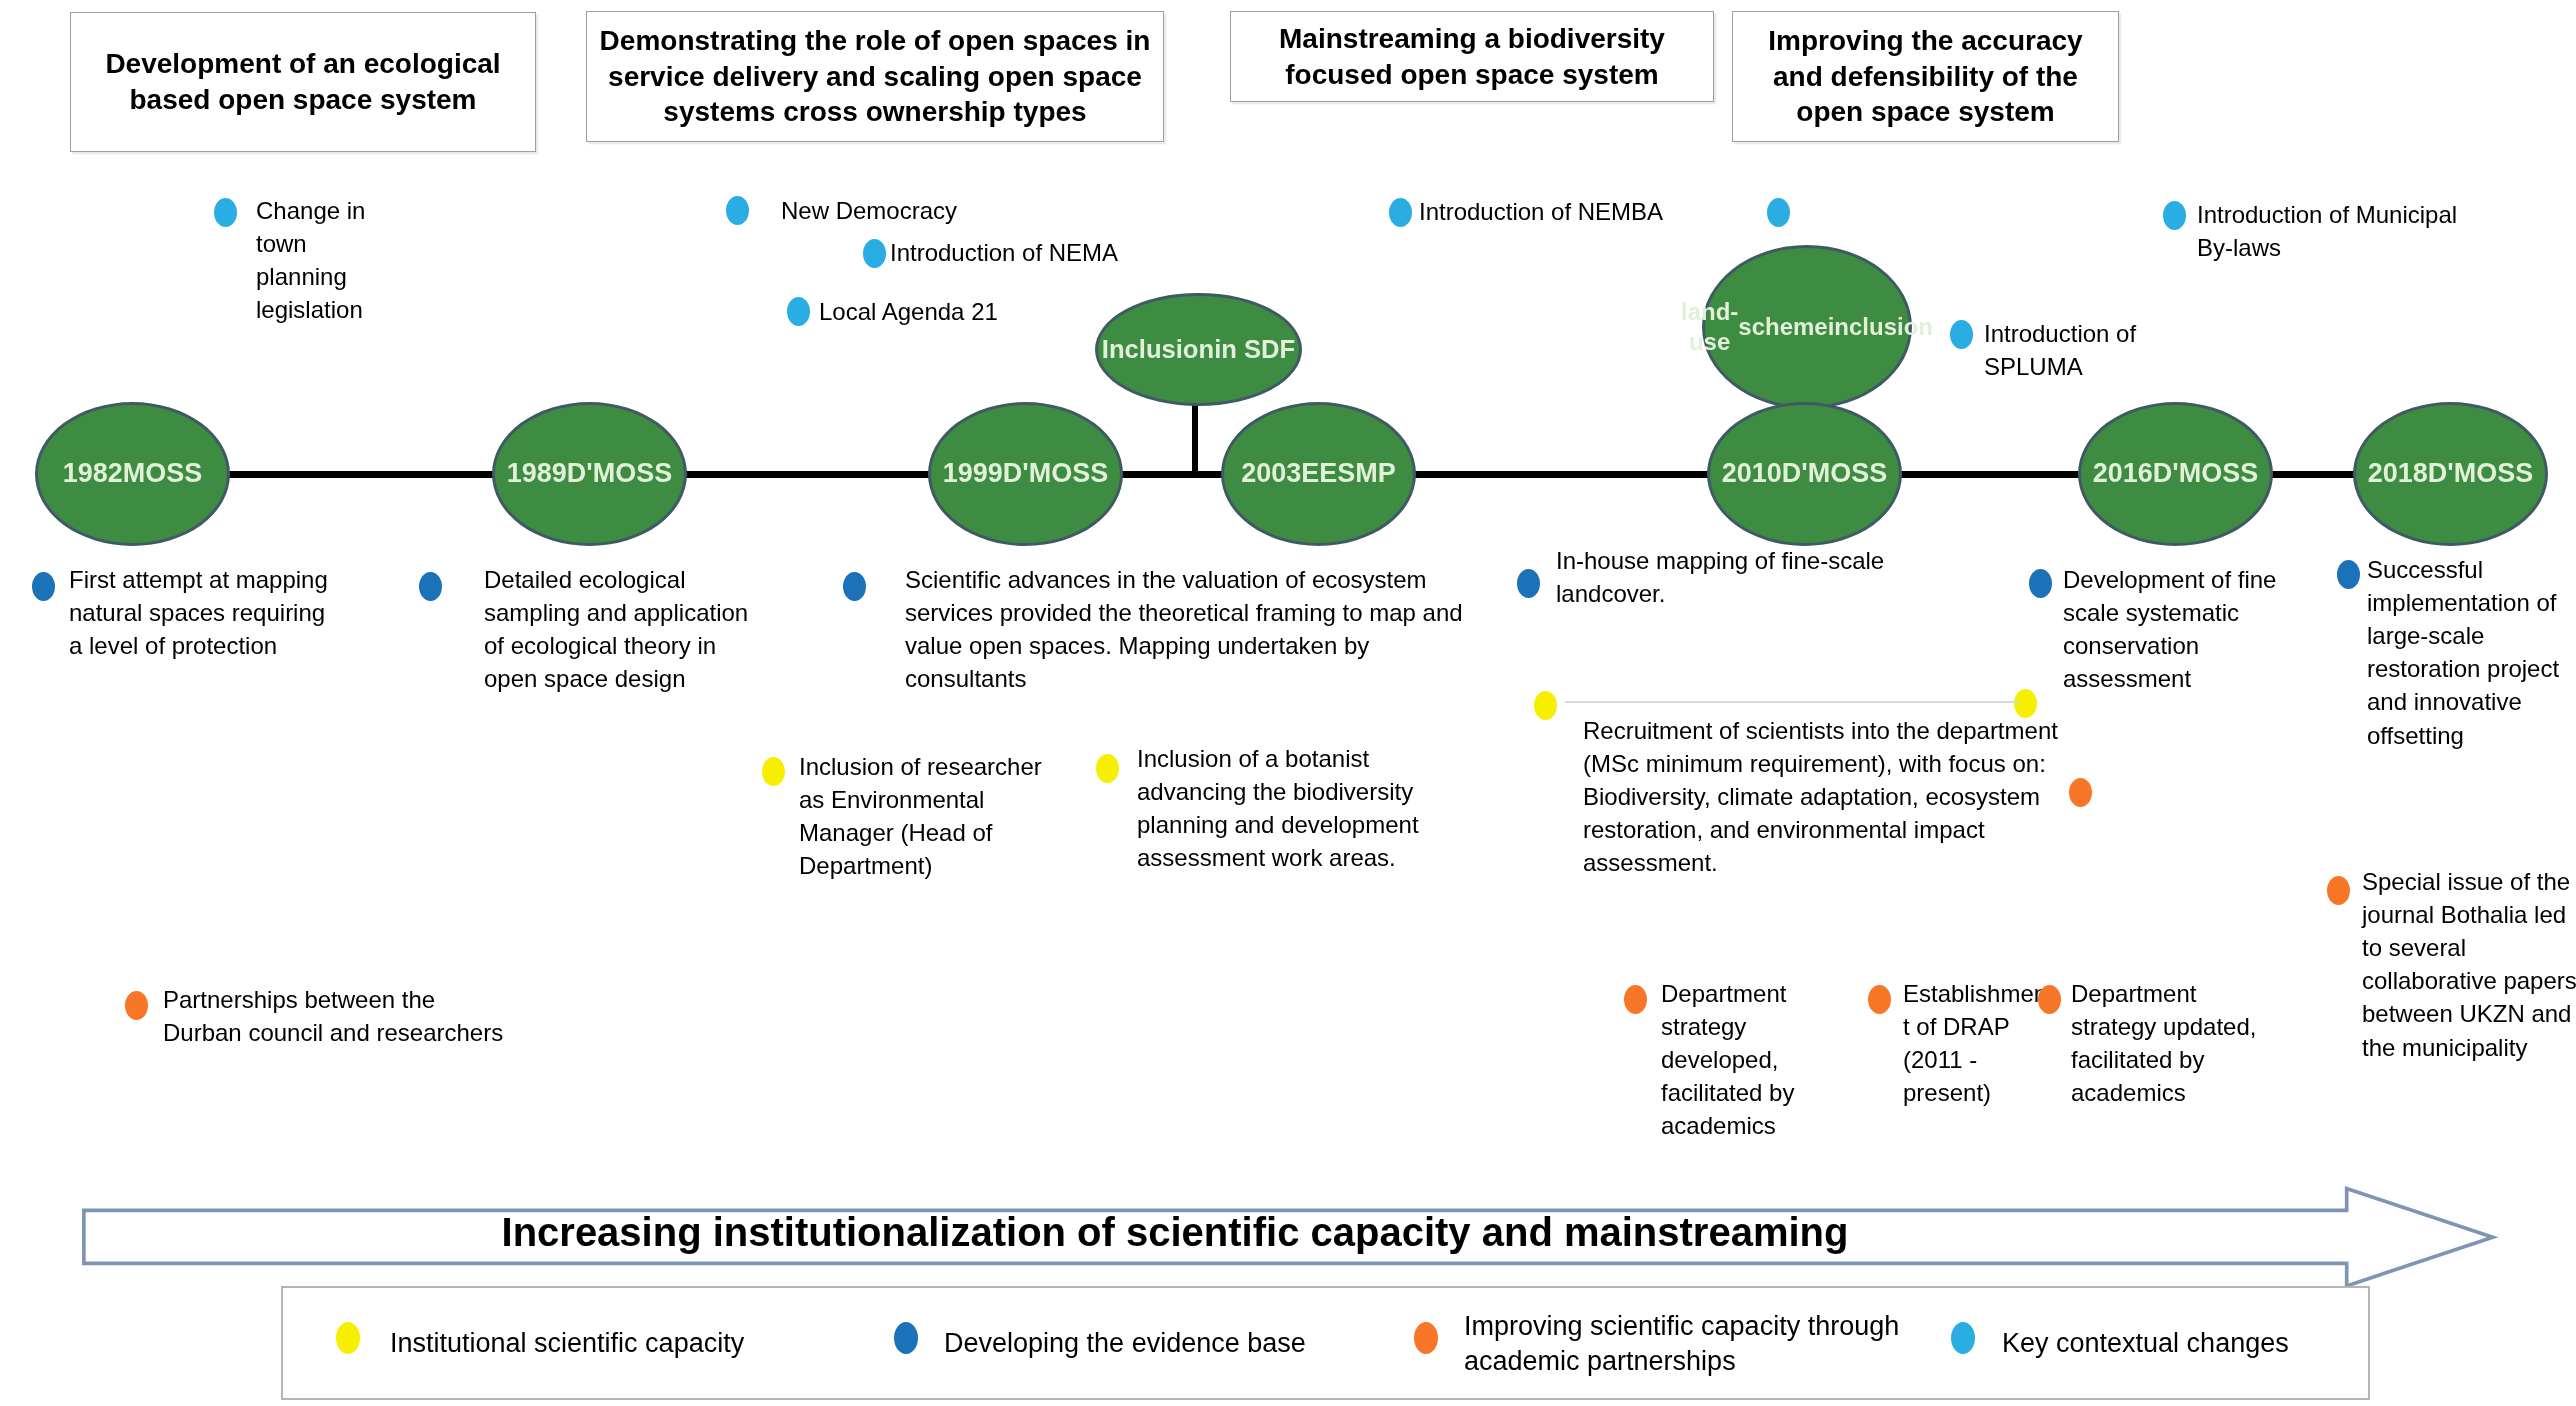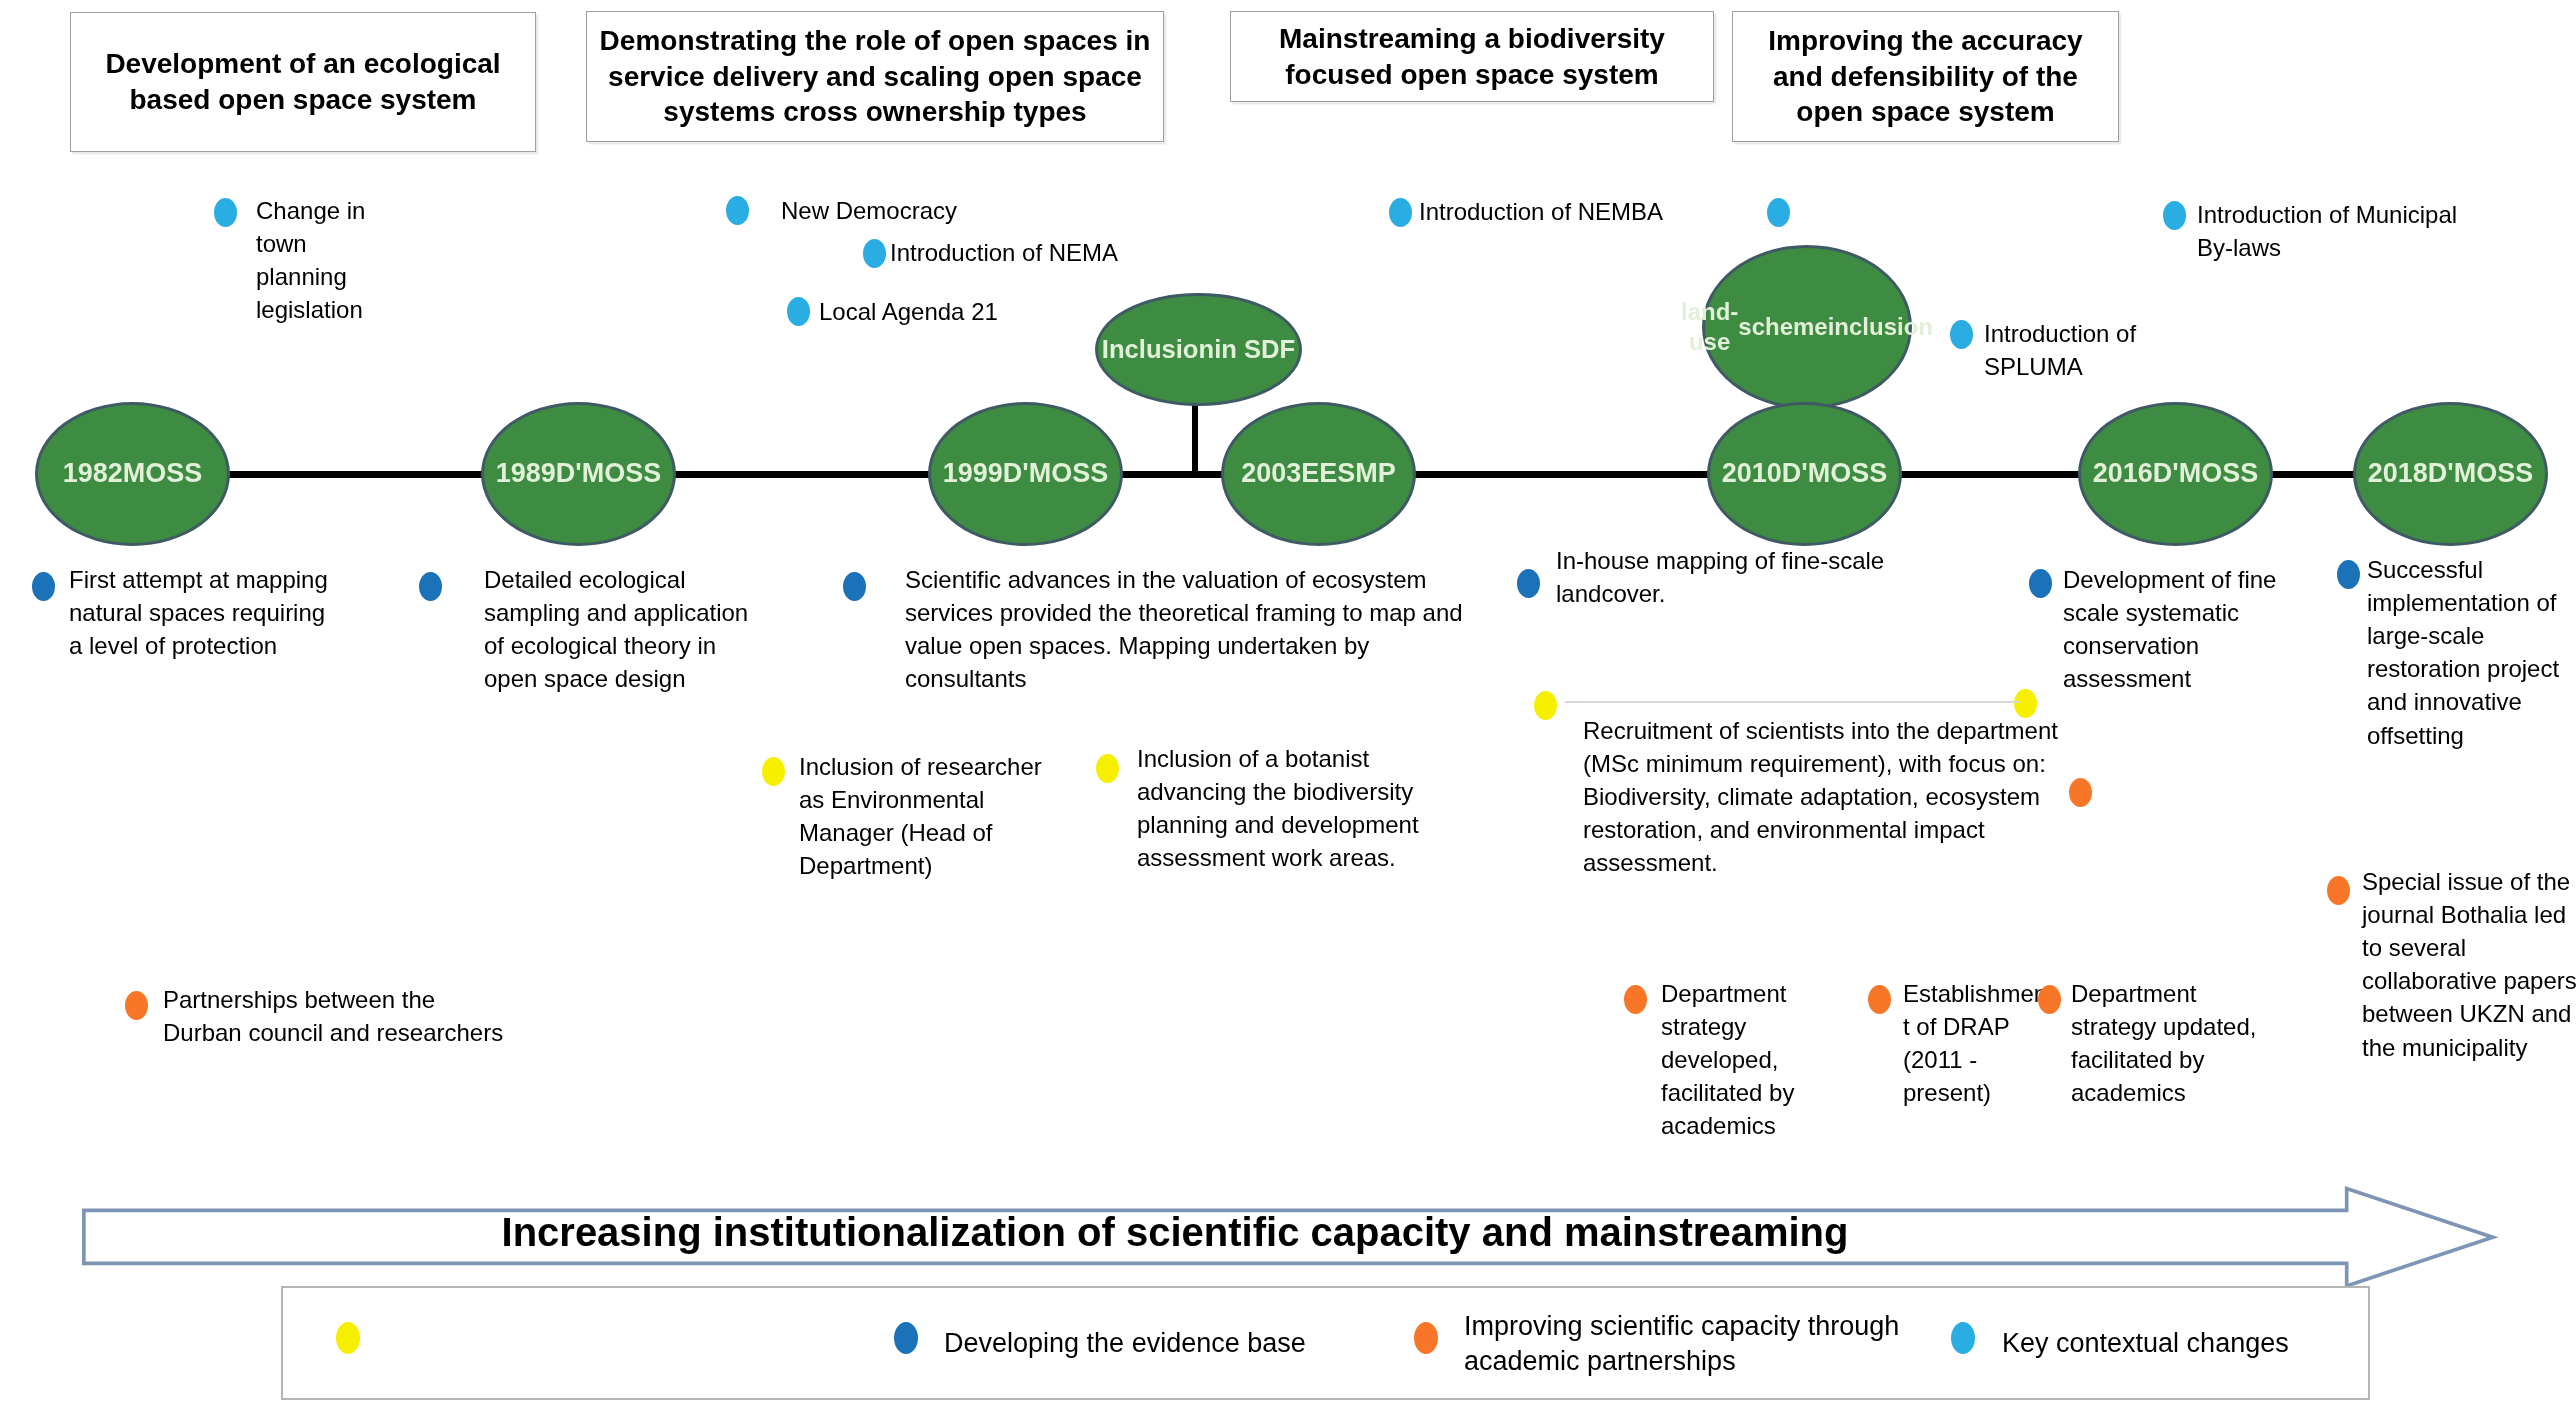--- a/index.html
+++ b/index.html
@@ -57,21 +57,21 @@
   <span class="dot c-context" style="left:1950px;top:320px;"></span>
   <div class="etext" style="left:1984px;top:317px;width:189px;">Introduction of SPLUMA</div>
 
   <div class="tl-line" style="left:132px;top:471px;width:2318px;height:7.3px;"></div>
   <div class="tl-line" style="left:1192px;top:401px;width:6px;height:74px;"></div>
 
   <div class="node" style="left:35px;top:402px;width:195px;height:144px;">
     <span>1982</span>
     <span>MOSS</span>
   </div>
-  <div class="node" style="left:481px;top:402px;width:195px;height:144px;">
+  <div class="node" style="left:492px;top:402px;width:195px;height:144px;">
     <span>1989</span>
     <span>D'MOSS</span>
   </div>
   <div class="node" style="left:928px;top:402px;width:195px;height:144px;">
     <span>1999</span>
     <span>D'MOSS</span>
   </div>
   <div class="node" style="left:1095px;top:293px;width:207px;height:113px;font-size:25.6px;">
     <span>Inclusion</span>
     <span>in  SDF</span>
@@ -145,20 +145,21 @@
   <div class="etext" style="left:2362px;top:865px;width:225px;">Special issue of the journal Bothalia led to several collaborative papers between UKZN and the municipality</div>
 
   <svg style="position:absolute;left:79px;top:1181px;" width="2429" height="116" viewBox="0 0 3990 190">
     <polygon points="8,48 3725,48 3725,12 3965,92 3725,172 3725,135 8,135" fill="#ffffff" stroke="#7D94B5" stroke-width="6"></polygon>
   </svg>
   <div class="arrow-text" style="left:79px;top:1210px;width:2192px;">Increasing institutionalization of scientific capacity and mainstreaming</div>
 
   <div class="legend-box" style="left:281px;top:1286px;width:2085px;height:110px;"></div>
 
   <span class="dot c-capacity" style="left:336px;top:1322px;width:24px;height:32px;"></span>
+  <div class="legend-label" style="left:390px;top:1326px;width:487px;">Institutional scientific capacity</div>
 
   <span class="dot c-evidence" style="left:894px;top:1322px;width:24px;height:32px;"></span>
   <div class="legend-label" style="left:944px;top:1326px;width:463px;">Developing the evidence base</div>
 
   <span class="dot c-partner" style="left:1414px;top:1322px;width:24px;height:32px;"></span>
   <div class="legend-label" style="left:1464px;top:1309px;width:438px;">Improving scientific capacity through academic partnerships</div>
 
   <span class="dot c-context" style="left:1951px;top:1322px;width:24px;height:32px;"></span>
   <div class="legend-label" style="left:2002px;top:1326px;width:426px;">Key contextual changes</div>
 

